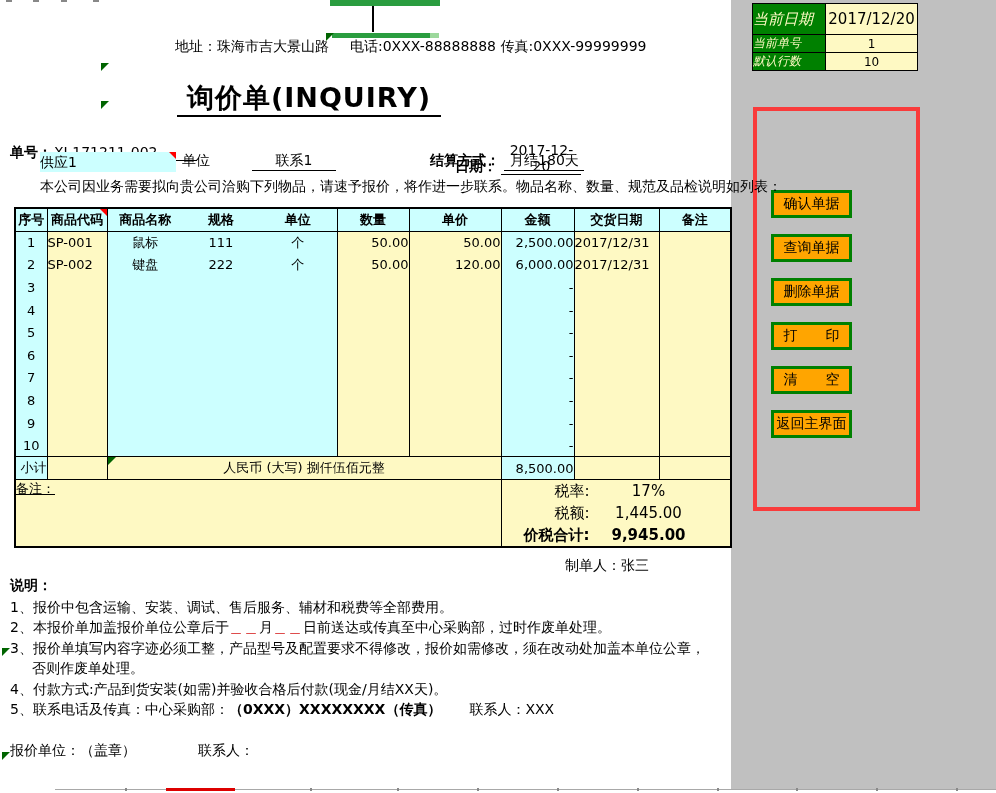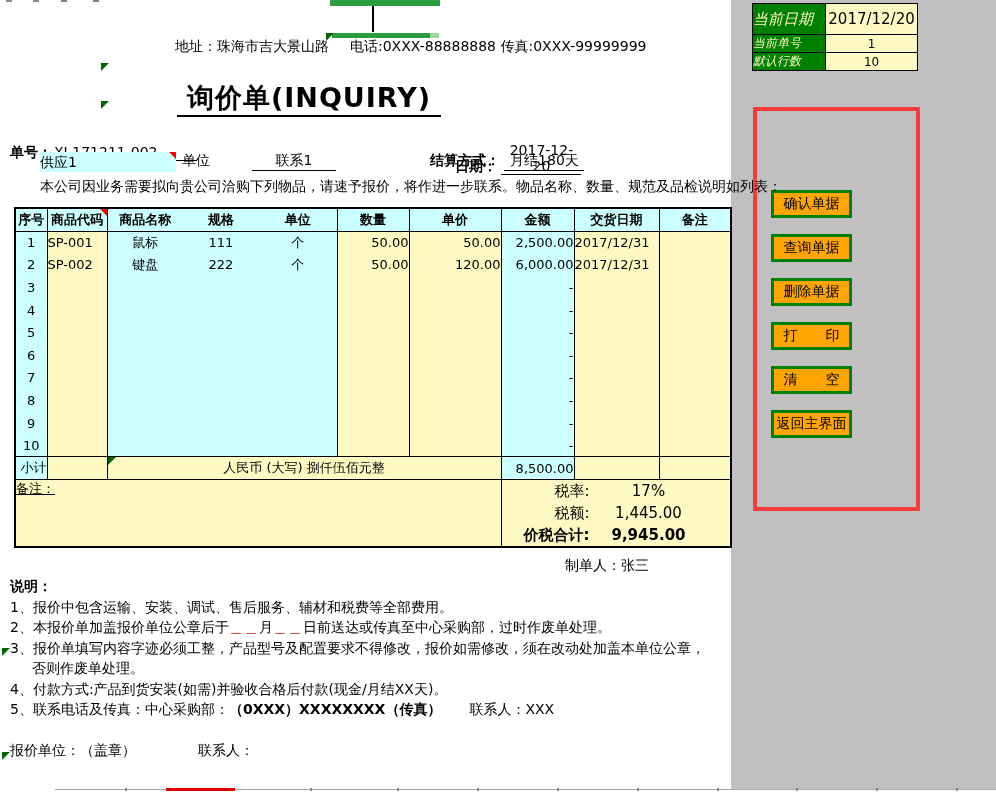--- a/index.html
+++ b/index.html
@@ -80,21 +80,21 @@
   .tax-cell{padding-top:6px;}
   .tax-line{display:flex;height:22px;align-items:center;font-size:15px;}
   .tax-label{width:88px;text-align:right;}
   .tax-value{width:118px;text-align:center;}
   .tax-bold{font-weight:bold;}
 
   .preparer{position:absolute;left:565px;top:557px;font-size:14px;}
 
   
   .notes{position:absolute;left:10px;top:576px;width:715px;font-size:14px;line-height:20.5px;white-space:nowrap;}
-  .notes .head{font-weight:bold;}
+  .notes .head{font-weight:bold;font-family:Liberation Mono, monospace;}
   .notes .indent{padding-left:22px;}
   .red-gap{color:#d00000;letter-spacing:1px;}
   .bold{font-weight:bold;}
   .quote-line{margin-top:20px;}
   .quote-line .second{margin-left:62px;}
 
   
   .tri-red{position:absolute;top:0;right:0;width:0;height:0;border-left:7px solid transparent;border-top:7px solid #f00;}
   .tri-green-tl{position:absolute;width:0;height:0;border-top:8px solid #006400;border-right:8px solid transparent;}
 

